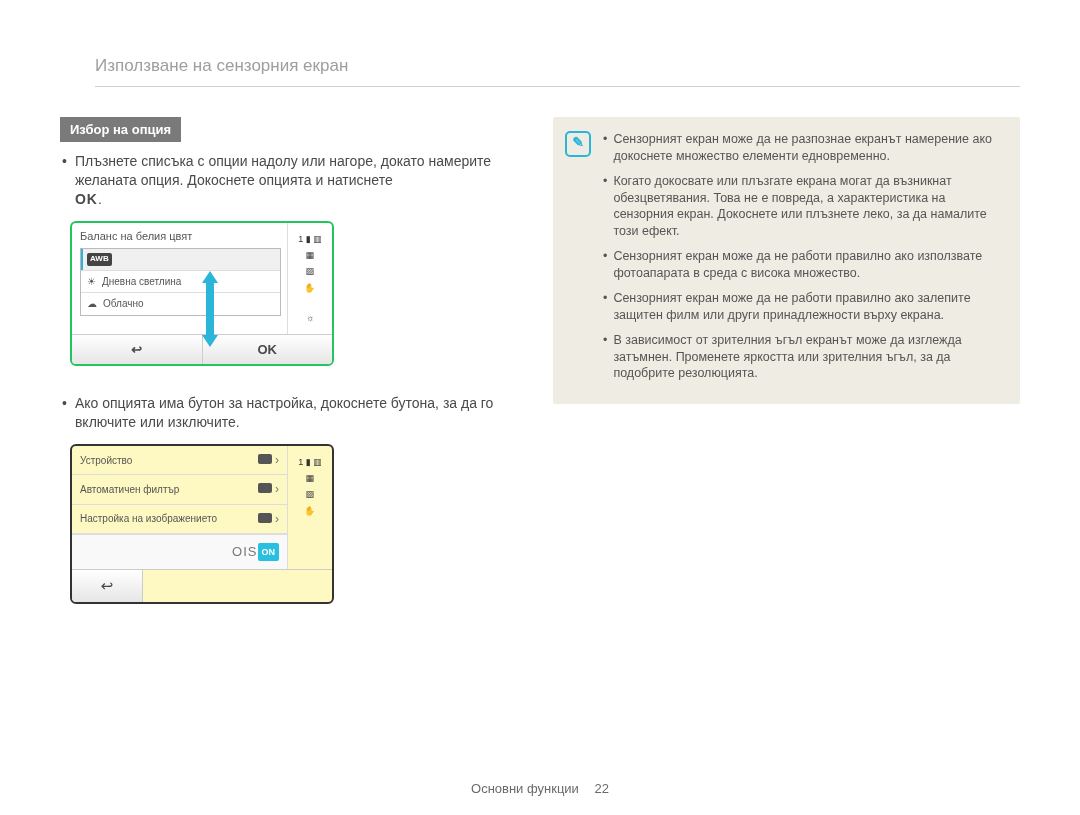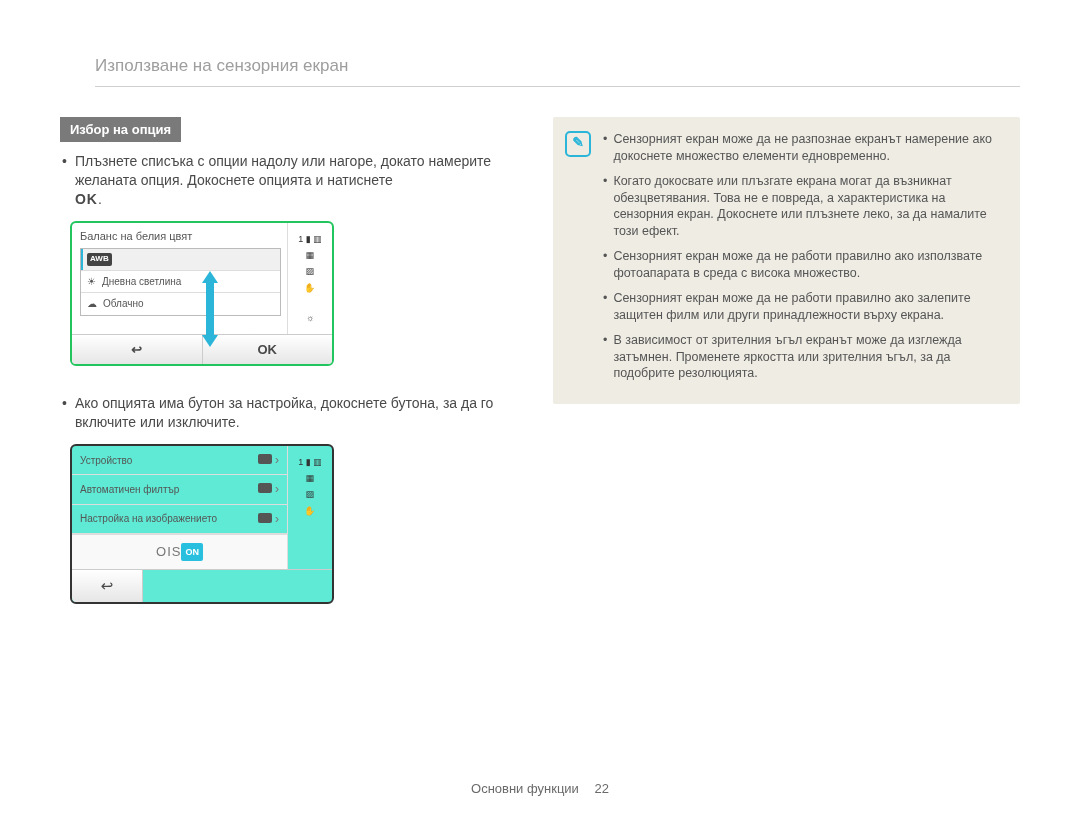--- a/index.html
+++ b/index.html
@@ -143,40 +143,40 @@
     border-right: 1px solid #ccc;
   }
   .lcd-btn:last-child { border-right: none; }
 
   
   .lcd2 {
     width: 260px;
     border: 2px solid #333;
     border-radius: 6px;
     margin: 12px 0 8px 10px;
-    background: #5eead4;
+    background: #fef9c3;
     overflow: hidden;
   }
   .lcd2-inner { display: flex; }
   .lcd2-left { flex: 1; }
   .lcd2-row {
     display: flex;
     align-items: center;
     justify-content: space-between;
     padding: 6px 8px;
     border-bottom: 1px solid #ddd;
     font-size: 10px;
     color: #555;
   }
   .lcd2-row:last-child { border-bottom: none; }
   .lcd2-row .chev { font-size: 12px; color: #777; }
   .ois-row {
     display: flex;
     align-items: center;
-    justify-content: center;
+    justify-content: flex-end;
     padding: 8px 8px;
     border-top: 1px solid #ddd;
     background: #f9f9f9;
   }
   .ois-label { font-size: 13px; color: #777; letter-spacing: 1px; }
   .on-badge {
     background: #29c0e0;
     color: #fff;
     font-size: 9px;
     font-weight: bold;

